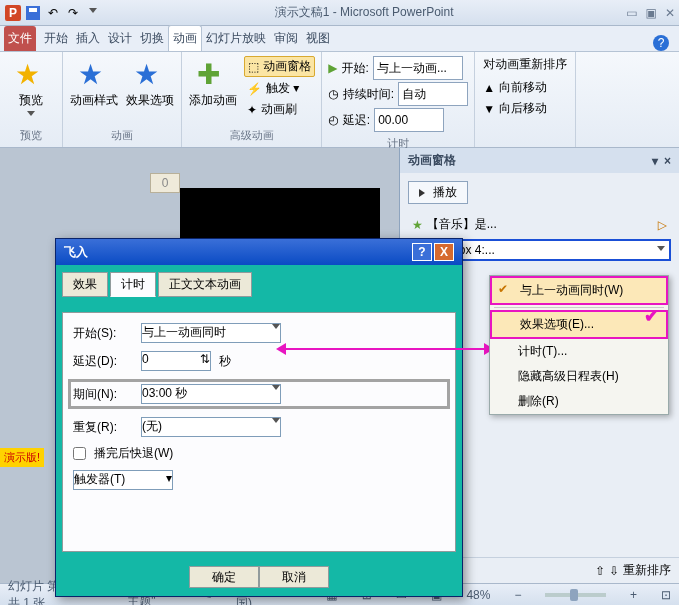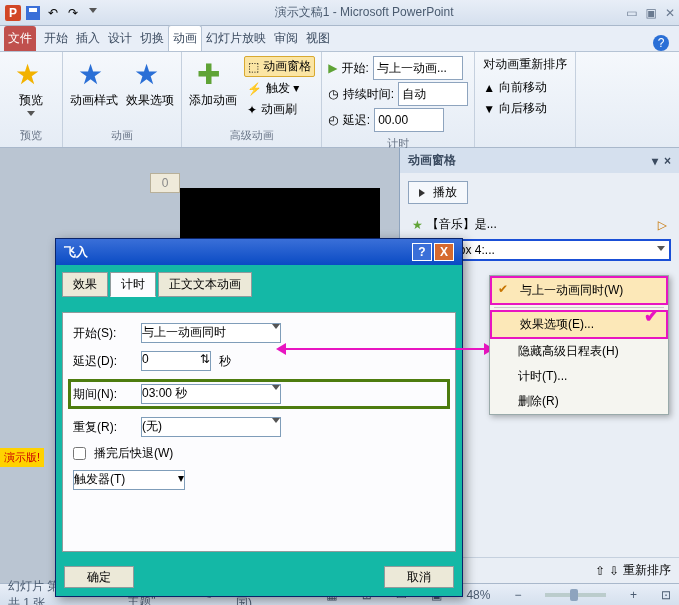--- a/index.html
+++ b/index.html
@@ -53,22 +53,22 @@
 .dlg-title .btns{margin-left:auto;display:flex;gap:2px}
 .dlg-title .dbtn{width:20px;height:18px;background:#d66a2f;border:1px solid #fff;color:#fff;text-align:center;line-height:16px;font-weight:bold}
 .dlg-title .dbtn.help{background:#3a6fd8}
 .dlg-tabs{display:flex;padding:6px 6px 16px}
 .dlg-tab{padding:3px 10px;border:1px solid #919b9c;background:#ece9d8;margin-right:2px;position:relative;top:1px}
 .dlg-tab.active{background:#fcfcfe;border-bottom:1px solid #fcfcfe;z-index:1}
 .dlg-body{border:1px solid #919b9c;margin:0 6px 6px;background:#fcfcfe;padding:10px;min-height:240px}
 .dlg-row{display:flex;align-items:center;gap:8px;margin-bottom:8px}
 .dlg-row label{width:60px}
 .dlg-row .inp{border:1px solid #7f9db9;height:20px;padding:0 0;background:#fff;display:flex;align-items:flex-start;justify-content:space-between}
-.dlg-row.pink{border:3px solid #4d7c0f;padding:2px;margin-left:-5px;margin-right:-5px}
-.dlg-foot{display:flex;justify-content:space-between;padding:8px}
+.dlg-row.pink{border:3px solid #a3a3a3;padding:2px;margin-left:-5px;margin-right:-5px}
+.dlg-foot{display:flex;justify-content:center;padding:8px}
 .dlg-foot button{width:70px;height:22px;border:1px solid #919b9c;background:#ece9d8}
 .arrow-line{position:absolute;top:348px;left:280px;width:210px;height:2px;background:#e815c1;z-index:55}
 .arrow-line::before{content:"";position:absolute;left:-10px;top:-5px;border:6px solid transparent;border-right:10px solid #e815c1}
 .arrow-line::after{content:"";position:absolute;right:-10px;top:-5px;border:6px solid transparent;border-left:10px solid #e815c1}
 .pink-check{position:absolute;top:305px;right:20px;color:#e815c1;font-size:18px;font-weight:bold;z-index:70}
 .statusbar{position:absolute;bottom:0;left:0;right:0;height:22px;background:linear-gradient(#e8eef7,#d5e0ee);display:flex;align-items:center;padding:0 8px;gap:24px;color:#4a5b70;border-top:1px solid #a9b8cb}
 .statusbar .spacer{flex:1}
 .zslider{width:80px;height:4px;background:#bcc;position:relative}
 .zslider::after{content:"";position:absolute;left:40%;top:-4px;width:8px;height:12px;background:#8ea4be;border-radius:2px}
 .tri{display:inline-block;width:0;height:0;border:4px solid transparent}
@@ -235,22 +235,22 @@
       <span>⇩</span>
       <span>重新排序</span>
     </div>
   </div>
 </div>
 
 <div class="ctx-menu">
   <div class="ctx-item hl pink"><span class="chk">✔</span><span>与上一动画同时(W)</span></div>
   <div class="ctx-sep"></div>
   <div class="ctx-item hl pink"><span>效果选项(E)...</span></div>
+  <div class="ctx-item"><span>计时(T)...</span></div>
   <div class="ctx-item"><span>隐藏高级日程表(H)</span></div>
-  <div class="ctx-item"><span>计时(T)...</span></div>
   <div class="ctx-item"><span>删除(R)</span></div>
 </div>
 <div class="pink-check">✔</div>
 
 <div class="dialog">
   <div class="dlg-title">
     <span>飞入</span>
     <div class="btns">
       <div class="dbtn help">?</div>
       <div class="dbtn">X</div>
@@ -289,21 +289,21 @@
       <div class="inp" style="width:140px">
           <span>(无)</span>
           <span class="tri d"></span>
         </div>
     </div>
     <div class="dlg-row">
       <input type="checkbox" style="">
       <span>播完后快退(W)</span>
     </div>
     <div class="dlg-row">
-      <div class="inp" style="width:112px">
+      <div class="inp" style="width:100px">
           <span>触发器(T)</span>
           <span>▾</span>
         </div>
     </div>
   </div>
   <div class="dlg-foot">
     <button>确定</button>
     <button>取消</button>
   </div>
 </div>

